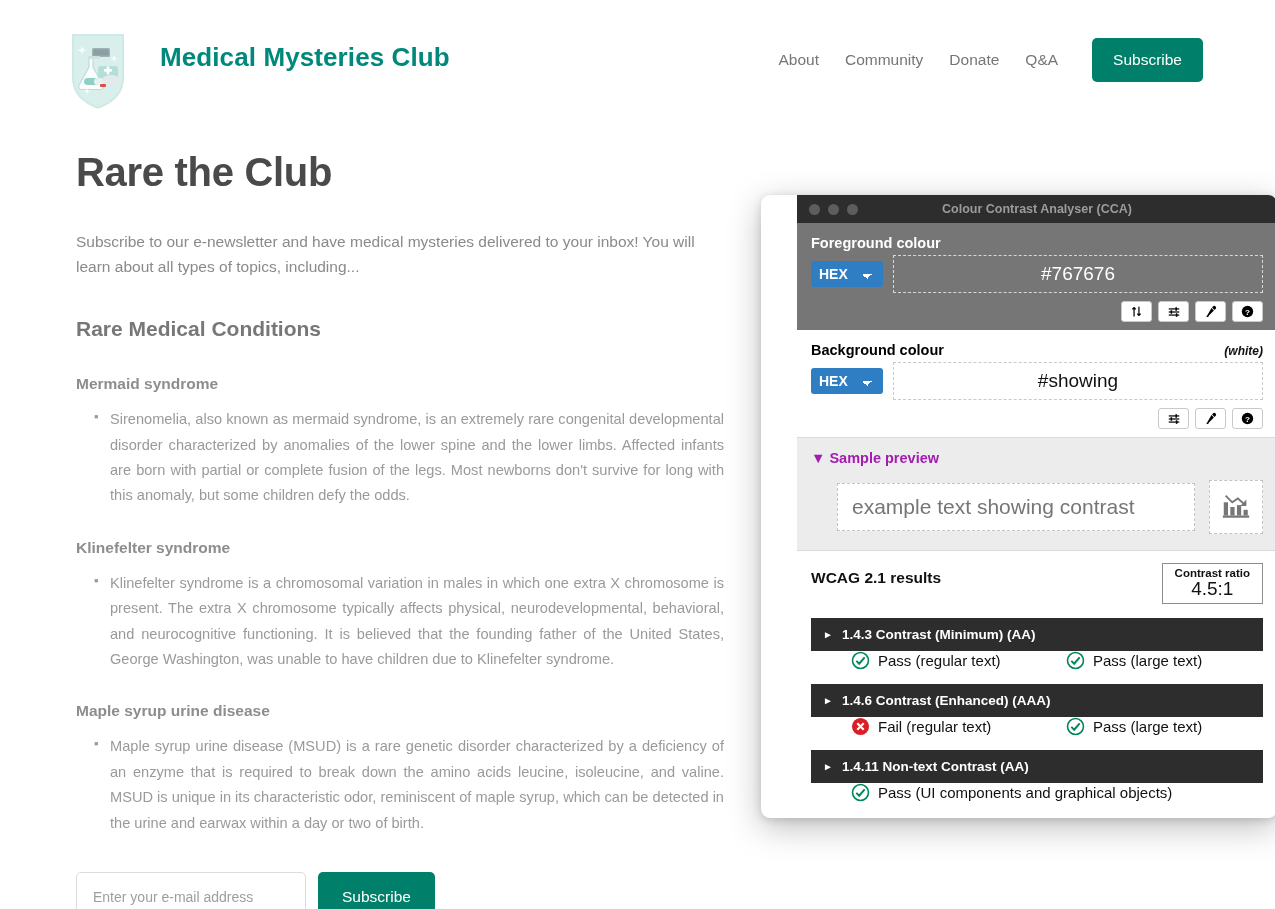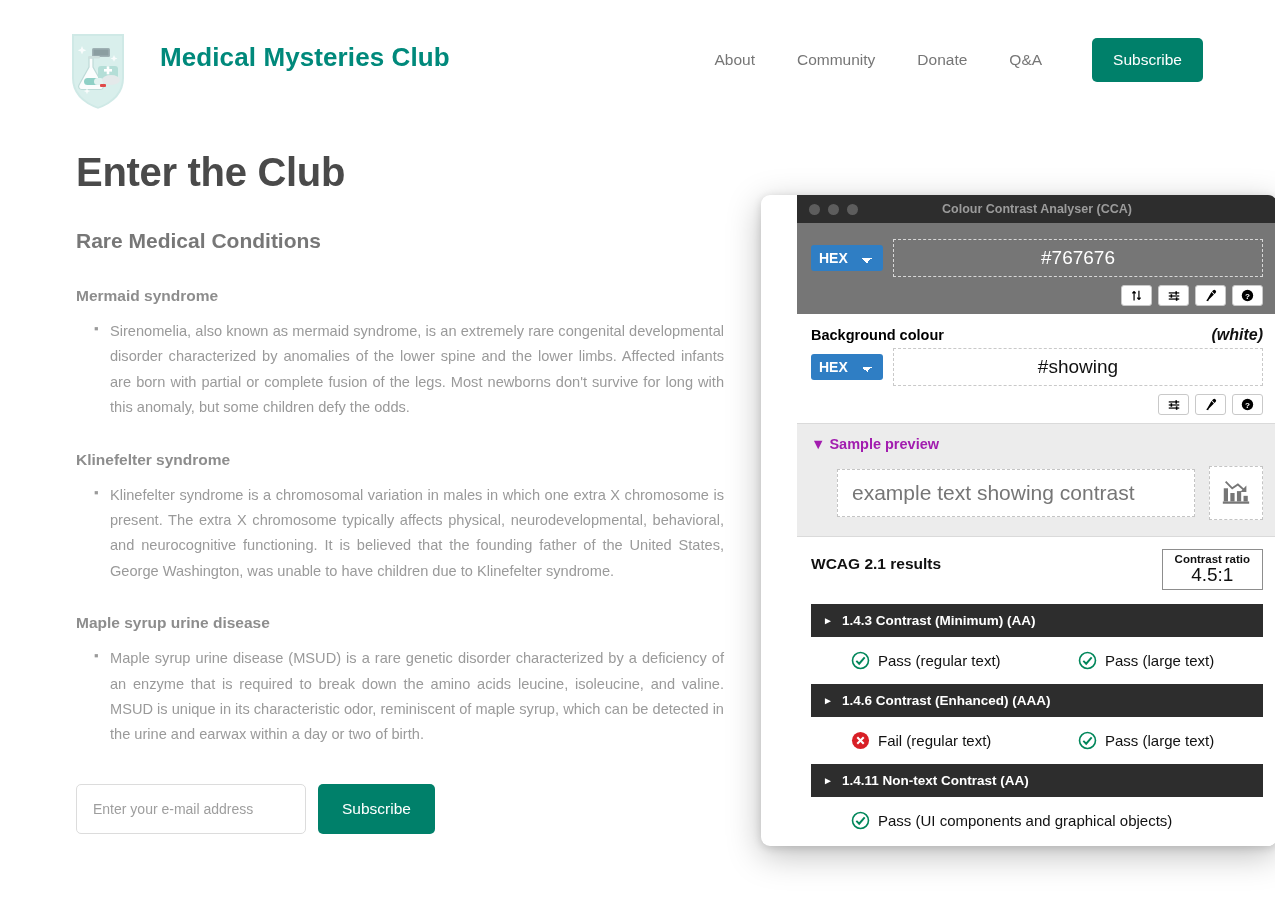--- a/index.html
+++ b/index.html
@@ -14,21 +14,21 @@
   
   .site-header {
     position: absolute; top: 0; left: 0; width: 1275px; height: 125px;
   }
   .brand { position: absolute; left: 62px; top: 22px; display: flex; align-items: center; }
   .logo-shield { width: 72px; height: 92px; position: relative; }
   .brand-title {
     margin-left: 26px; color: #00897b; font-size: 26px; font-weight: bold;
     letter-spacing: 0.1px; white-space: nowrap; padding-bottom: 22px;
   }
-  .nav { position: absolute; right: 72px; top: 38px; display: flex; align-items: center; gap: 42px; }
+  .nav { position: absolute; right: 72px; top: 38px; display: flex; align-items: center; gap: 26px; }
   .nav-link {
     color: #767676; font-size: 15.5px; text-decoration: none; white-space: nowrap;
   }
   .nav-cta {
     background: #00806a; color: #ffffff; font-size: 15.5px;
     padding: 13px 21px; border-radius: 5px; border: none; cursor: pointer;
     font-family: "Liberation Sans", sans-serif; margin-left: 8px;
   }
 
   
@@ -111,21 +111,21 @@
   }
   .color-value.dark { color: #111; border-color: #c9c9c9; }
   .icon-row { display: flex; justify-content: flex-end; gap: 6px; margin-top: 8px; }
   .icon-btn {
     width: 31px; height: 21px; background: #fff; border: 1px solid #c9c9c9;
     border-radius: 3px; display: flex; align-items: center; justify-content: center;
     cursor: pointer; padding: 0;
   }
   .bg-panel { background: #ffffff; padding: 12px 14px 8px 14px; }
   .bg-head { display: flex; align-items: baseline; justify-content: space-between; }
-  .white-note { font-size: 16px; font-style: italic; font-weight: bold; color: #111; }
+  .white-note { font-size: 12px; font-style: italic; font-weight: bold; color: #111; }
   .preview-panel { background: #ececec; padding: 12px 14px 16px 14px; border-top: 1px solid #dadada; }
   .preview-head { font-size: 14.5px; font-weight: bold; color: #a21caf; }
   .preview-body { display: flex; align-items: center; gap: 14px; margin-top: 14px; padding-left: 26px; }
   .sample-text {
     flex: 1; border: 1px dashed #c4c4c4; background: #ffffff;
     color: #767676; font-size: 21px; padding: 11px 14px;
   }
   .sample-graphic {
     width: 52px; height: 52px; background: #fff; border: 1px dashed #c4c4c4;
     display: flex; align-items: center; justify-content: center;
@@ -135,21 +135,21 @@
   .results-title { font-size: 15.5px; font-weight: bold; color: #111; padding-top: 6px; }
   .ratio-box { border: 1px solid #8d8d8d; padding: 3px 12px 4px 12px; text-align: center; }
   .ratio-label { font-size: 11.5px; font-weight: bold; color: #111; }
   .ratio-value { font-size: 19px; color: #111; line-height: 1.05; }
   .criterion {
     background: #2d2d2d; color: #fff; font-size: 13.5px; font-weight: bold;
     padding: 9px 12px; margin-top: 14px; display: flex; align-items: center; gap: 9px;
     cursor: pointer;
   }
   .tri { font-size: 10px; }
-  .result-row { display: flex; margin-top: 14px; padding-left: 40px; gap: 12px; }
+  .result-row { display: flex; margin-top: 0; padding-left: 40px; }
   .result-item { display: flex; align-items: center; gap: 8px; font-size: 15px; color: #111; }
   .result-item.col1 { width: 215px; }
   svg { display: block; }
 </style>
 </head>
 <body>
 
 <div class="page">
 
   <div class="site-header">
@@ -182,21 +182,22 @@
     <div class="nav">
       <a class="nav-link" href="#">About</a>
       <a class="nav-link" href="#">Community</a>
       <a class="nav-link" href="#">Donate</a>
       <a class="nav-link" href="#">Q&amp;A</a>
       <button class="nav-cta">Subscribe</button>
     </div>
   </div>
 
   <div class="main">
-    <h1 class="page-title">Enter the Club</h1>
+    <h1 class="page-title">Rare the Club</h1>
+    <p class="intro">Subscribe to our e-newsletter and have medical mysteries delivered to your inbox! You will learn about all types of topics, including...</p>
     <h2 class="section-title">Rare Medical Conditions</h2>
 
     <div class="topic">
       <h3 class="topic-title">Mermaid syndrome</h3>
       <ul class="topic-list">
         <li>Sirenomelia, also known as mermaid syndrome, is an extremely rare congenital developmental disorder characterized by anomalies of the lower spine and the lower limbs. Affected infants are born with partial or complete fusion of the legs. Most newborns don't survive for long with this anomaly, but some children defy the odds.</li>
       </ul>
     </div>
 
     <div class="topic">
@@ -225,20 +226,21 @@
     <div class="cca-titlebar">
       <div class="traffic">
         <span class="dot"></span>
         <span class="dot"></span>
         <span class="dot"></span>
       </div>
       <div class="cca-title">Colour Contrast Analyser (CCA)</div>
     </div>
 
     <div class="fg-panel">
+      <div class="panel-label">Foreground colour</div>
       <div class="panel-row">
         <select class="hex-select">
           <option>HEX</option>
         </select>
         <div class="color-value">#767676</div>
       </div>
       <div class="icon-row">
         <button class="icon-btn">
           <svg viewBox="0 0 16 16" width="13" height="13" stroke="#000" stroke-width="1.5" fill="none">
             <path d="M5 14V3M5 3L3 5.5M5 3l2 2.5"></path>

